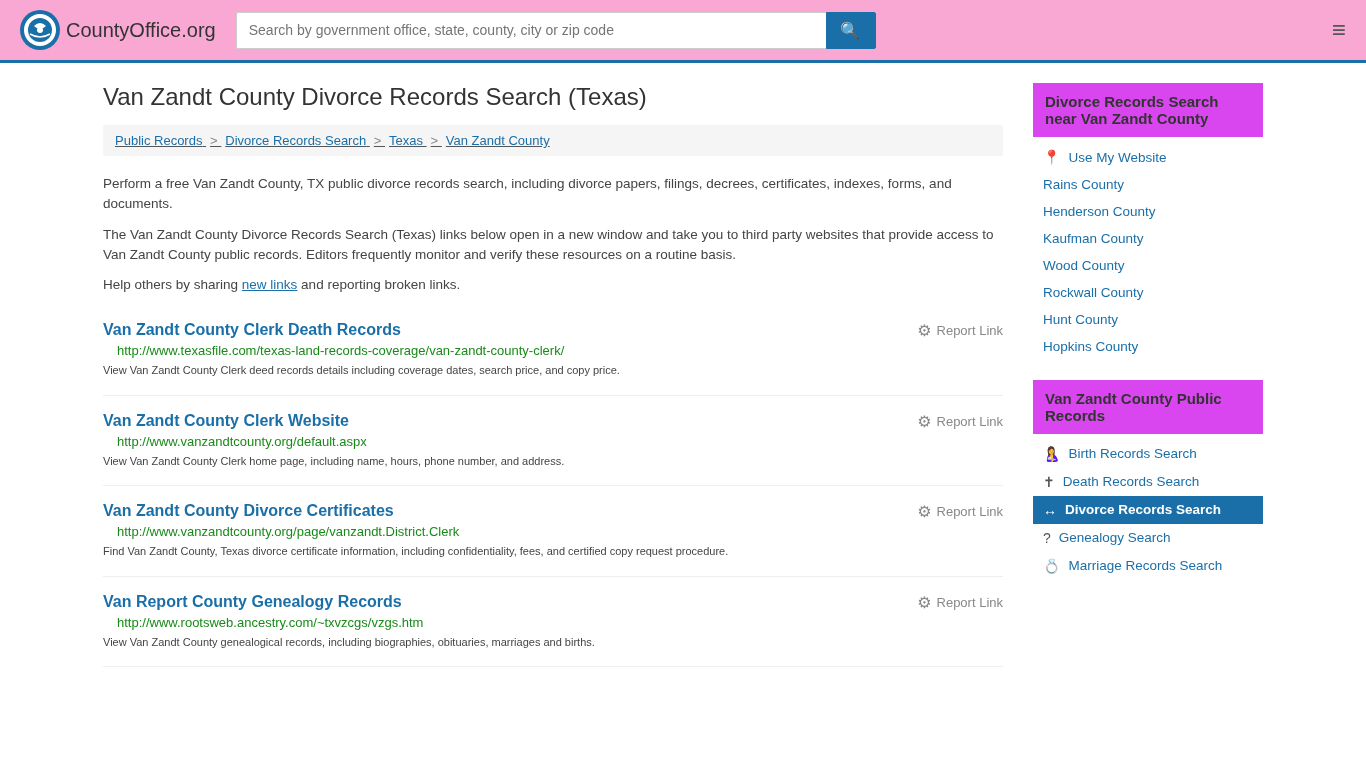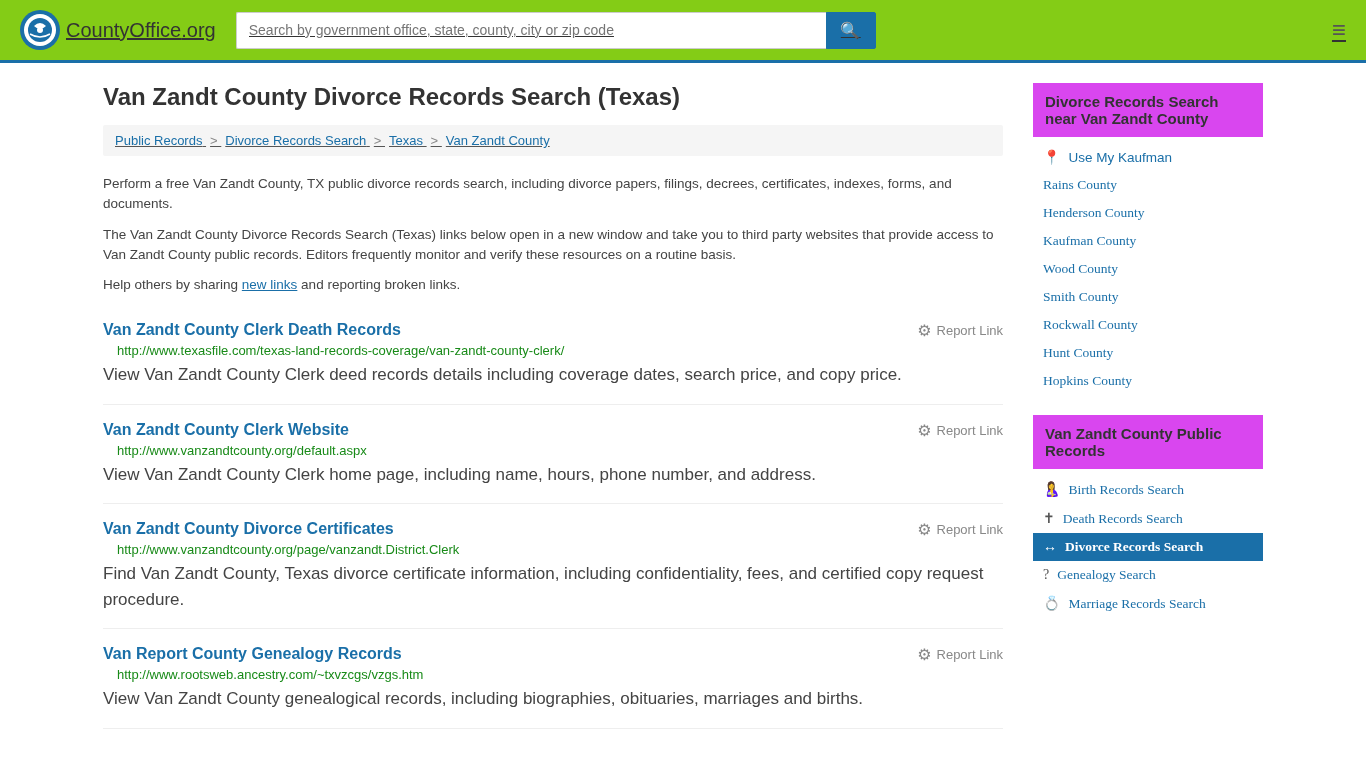--- a/index.html
+++ b/index.html
@@ -1,26 +1,25 @@
 <!DOCTYPE html>
 <html><head>
   <meta charset="utf-8">
   <style>
     * { box-sizing: border-box; margin: 0; padding: 0; }
     body { font-family: Arial, sans-serif; font-size: 14px; color: #333; background: #fff; }
 
     
     #header {
-      background: #84cc16;
+      background: #f9a8d4;
       border-bottom: 3px solid #1a6fa8;
       padding: 10px 20px;
       display: flex;
       align-items: center;
       gap: 20px;
-      text-decoration: underline;
     }
     #logo-area {
       display: flex;
       align-items: center;
       gap: 6px;
       text-decoration: none;
     }
     #logo-icon {
       width: 40px;
       height: 40px;
@@ -69,21 +68,21 @@
       padding: 20px;
       gap: 30px;
     }
 
     
     #content {
       flex: 1;
     }
     #page-title {
       font-size: 24px;
-      font-weight: bold;
+      font-weight: normal;
       color: #333;
       margin-bottom: 14px;
     }
     #breadcrumb {
       background: #f5f5f5;
       padding: 8px 12px;
       font-size: 13px;
       color: #555;
       margin-bottom: 18px;
       border-radius: 2px;
@@ -116,21 +115,21 @@
       align-items: center;
       gap: 5px;
     }
     .result-url {
       color: #188a18;
       font-size: 13px;
       margin: 4px 0;
       padding-left: 14px;
     }
     .result-desc {
-      font-size: 17px;
+      font-size: 11px;
       color: #444;
       line-height: 1.5;
       clear: both;
     }
     .report-icon { font-size: 16px; }
 
     
     #sidebar {
       width: 230px;
       flex-shrink: 0;
@@ -143,24 +142,23 @@
       padding: 10px 12px;
       font-size: 15px;
       font-weight: bold;
       color: #333;
       margin-bottom: 6px;
     }
     .sidebar-item {
       padding: 6px 10px;
       font-size: 13.5px;
       display: flex;
-      align-items: center;
+      align-items: flex-start;
       gap: 8px;
       cursor: pointer;
-      font-family: Liberation Serif, serif;
     }
     .sidebar-item a {
       color: #1a6fa8;
       text-decoration: none;
     }
     .sidebar-item.active {
       background: #1a6fa8;
       color: #fff;
       font-weight: bold;
     }
@@ -273,37 +271,34 @@
     </div>
   </div>
 
   <div id="sidebar">
 
     <div class="sidebar-section">
       <div class="sidebar-header">Divorce Records Search near Van Zandt County</div>
 
       <div class="use-location">
         <span class="location-pin">📍</span>
-        <a href="#">Use My Kaufman</a>
+        <a href="#">Use My Website</a>
       </div>
 
       <div class="sidebar-item">
         <a href="#">Rains County</a>
       </div>
       <div class="sidebar-item">
         <a href="#">Henderson County</a>
       </div>
       <div class="sidebar-item">
         <a href="#">Kaufman County</a>
       </div>
       <div class="sidebar-item">
         <a href="#">Wood County</a>
-      </div>
-      <div class="sidebar-item">
-        <a href="#">Smith County</a>
       </div>
       <div class="sidebar-item">
         <a href="#">Rockwall County</a>
       </div>
       <div class="sidebar-item">
         <a href="#">Hunt County</a>
       </div>
       <div class="sidebar-item">
         <a href="#">Hopkins County</a>
       </div>

